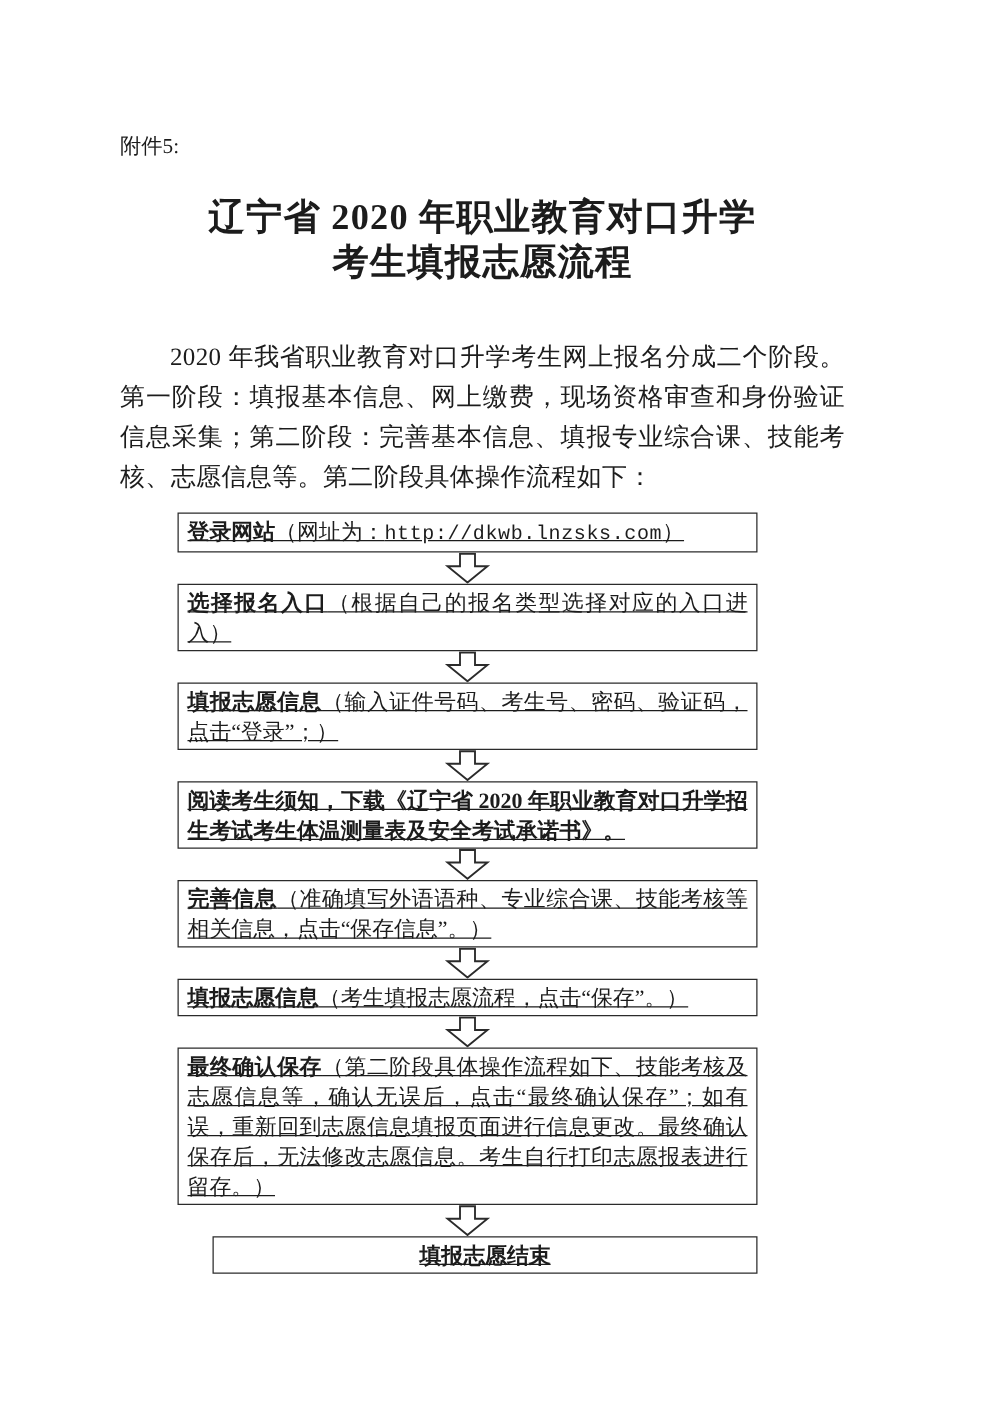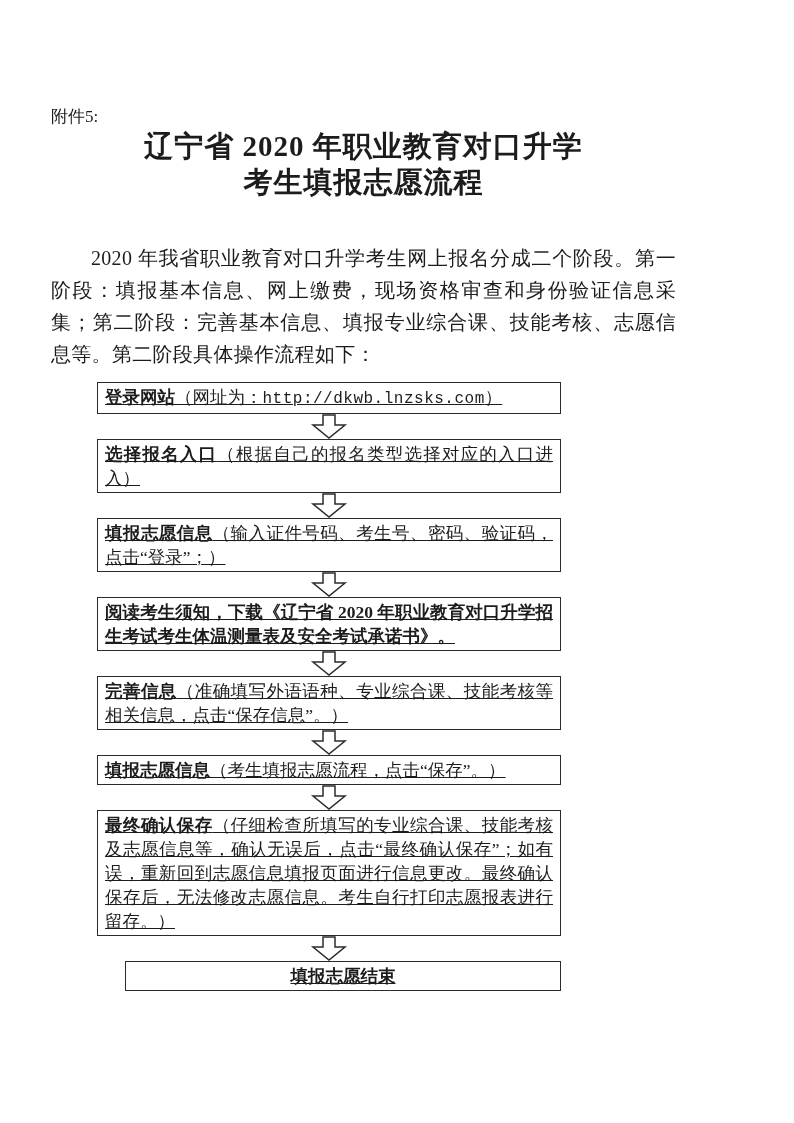--- a/index.html
+++ b/index.html
@@ -6,30 +6,31 @@
   html, body { background: #ffffff; }
   body { width: 794px; }
 
   .page {
     position: relative;
     width: 794px;
     height: 1123px;
     background: #fff;
     color: #1c1c1c;
     font-family: "Liberation Serif", "DejaVu Serif", serif;
-    padding: 106px 118px 0 51px;
+    padding: 106px 118px 0 96px;
     overflow: hidden;
   }
 
   .attachment {
     font-size: 17px;
     line-height: 22px;
   }
 
   .doc-title {
+    margin-top: 28px;
     text-align: center;
     font-size: 29px;
     line-height: 36px;
     font-weight: bold;
     letter-spacing: 1px;
   }
   .doc-title .title-line { display: block; }
 
   .intro {
     margin-top: 42px;
@@ -148,21 +149,21 @@
       <span class="lead">填报志愿信息</span><span class="detail">（考生填报志愿流程，点击“保存”。）</span>
     </div>
 
     <div class="flow-arrow">
       <svg width="38" height="25" viewBox="0 0 38 25" aria-hidden="true">
         <polygon points="13,1 25,1 25,11 35,11 19,24 3,11 13,11"></polygon>
       </svg>
     </div>
 
     <div class="flow-box">
-      <span class="lead">最终确认保存</span><span class="detail">（仔细检查所填写的专业综合课、技能考核及志愿信息等，确认无误后，点击“最终确认保存”；如有误，重新回到志愿信息填报页面进行信息更改。最终确认保存后，无法修改志愿信息。考生自行打印志愿报表进行留存。）</span>
+      <span class="lead">最终确认保存</span><span class="detail">（第二阶段具体操作流程如下、技能考核及志愿信息等，确认无误后，点击“最终确认保存”；如有误，重新回到志愿信息填报页面进行信息更改。最终确认保存后，无法修改志愿信息。考生自行打印志愿报表进行留存。）</span>
     </div>
 
     <div class="flow-arrow">
       <svg width="38" height="25" viewBox="0 0 38 25" aria-hidden="true">
         <polygon points="13,1 25,1 25,11 35,11 19,24 3,11 13,11"></polygon>
       </svg>
     </div>
 
     <div class="flow-box final">
       <span class="lead">填报志愿结束</span>

